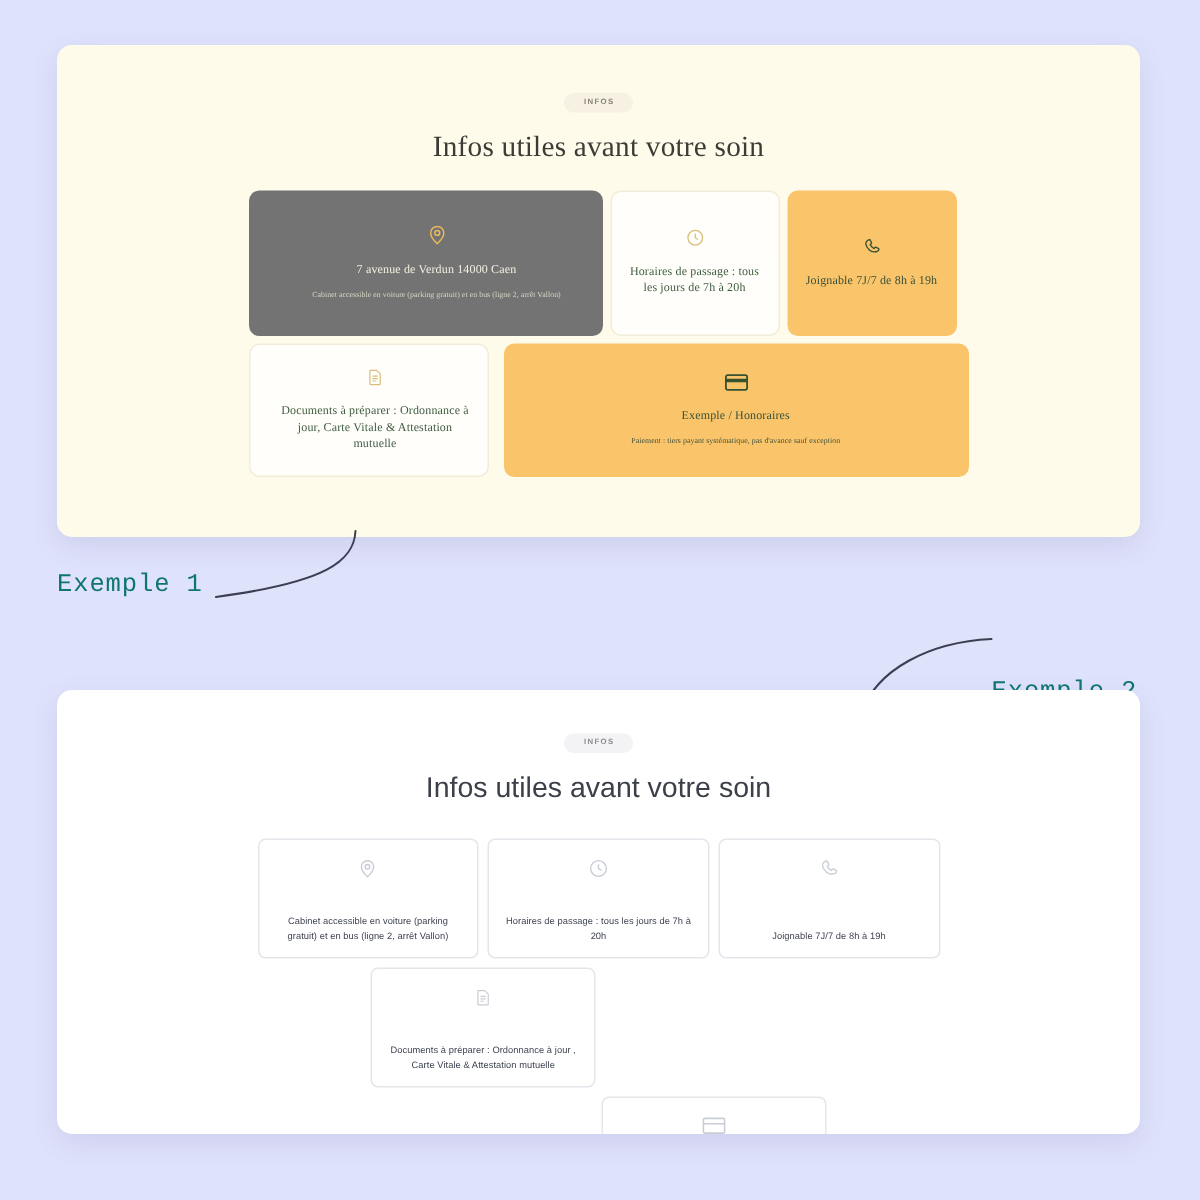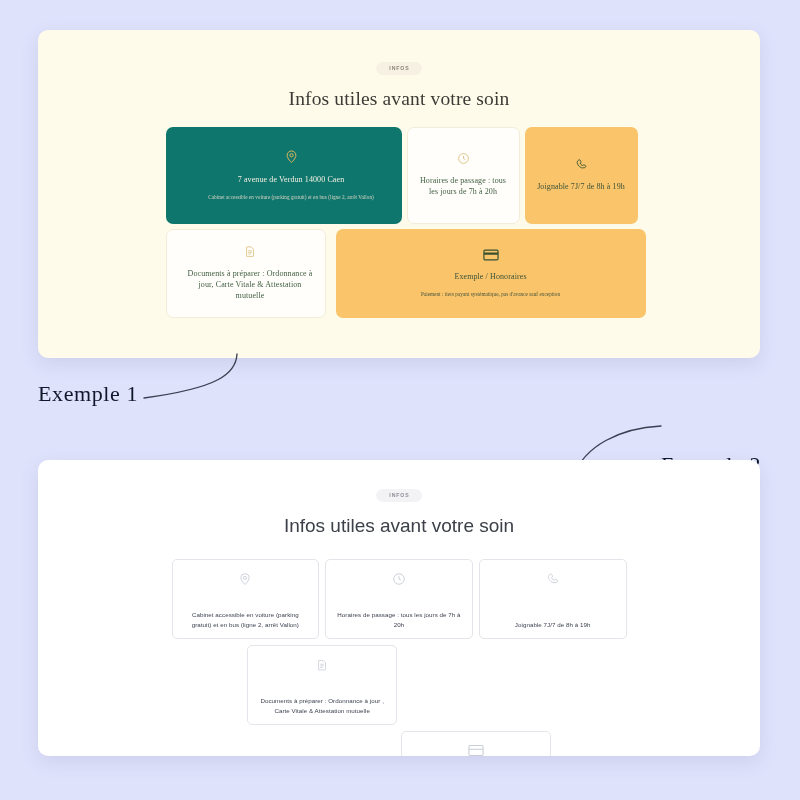--- a/index.html
+++ b/index.html
@@ -85,43 +85,43 @@
   }
   .p1-card .c-sub {
     font-family: "Liberation Serif", serif;
     font-size: 5.2px;
     line-height: 1.55;
     margin-top: 7px;
     letter-spacing: .05px;
   }
 
   
-  .v-dark  { background: #0f766e; padding-left: 24px; }
+  .v-dark  { background: #737373; padding-left: 24px; }
   .v-dark .c-title { color: #f4f0e1; }
   .v-dark .c-sub   { color: #d8d6c4; }
 
   .v-white { background: #fffefb; border: 1px solid #f2ecd9; }
   .v-white .c-title { color: #3f5d3f; }
 
   .v-amber { background: #f9c46a; }
   .v-amber .c-title { color: #3b5238; }
   .v-amber .c-sub   { color: #45543d; }
 
   .cell-a { grid-column: 1; grid-row: 1; }
   .cell-b { grid-column: 2; grid-row: 1; }
   .cell-c { grid-column: 3; grid-row: 1; }
   .cell-d { grid-column: 1; grid-row: 2; width: 160px; padding-left: 18px; }
   .cell-e { grid-column: 2 / span 2; grid-row: 2; width: 310px; margin-left: -71px; }
 
   
   .hand {
     position: absolute;
-    font-family: Liberation Serif, serif;
-    font-size: 22px;
-    color: #0f172a;
+    font-family: Liberation Mono, monospace;
+    font-size: 17px;
+    color: #0f766e;
     letter-spacing: .6px;
     white-space: nowrap;
   }
   #label-ex1 { left: 38px; top: 381px; }
   #label-ex2 { left: 661px; top: 408px; margin-top: 44px; }
 
   .arrow-svg { position: absolute; overflow: visible; }
   #arrow-1 { left: 140px; top: 352px; }
   #arrow-2 { left: 560px; top: 420px; }
 

